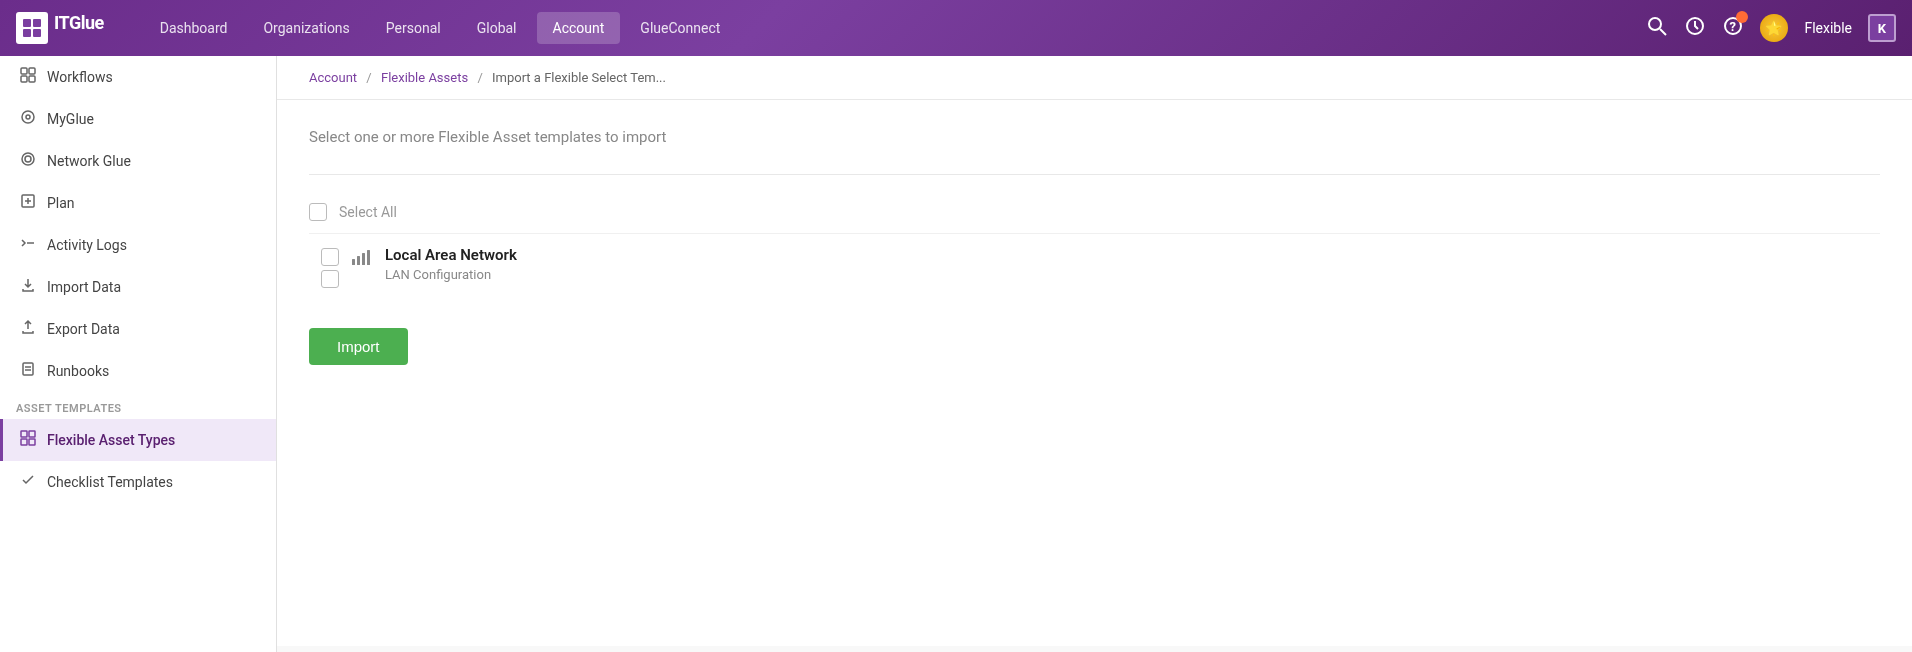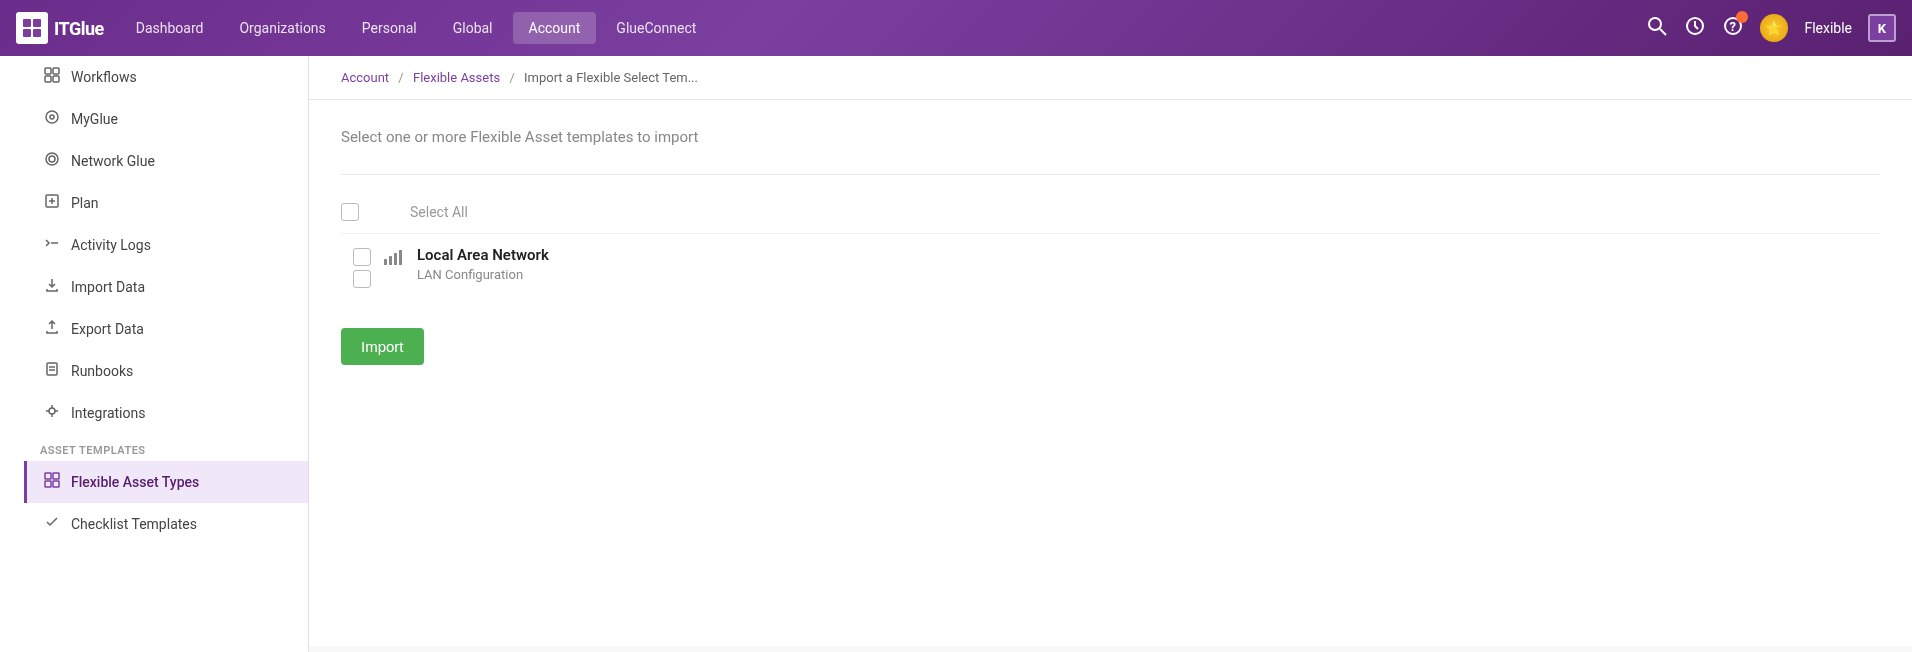--- a/index.html
+++ b/index.html
@@ -9,22 +9,21 @@
     .top-nav {
       background: linear-gradient(135deg, #6b2d8b 0%, #7b3fa0 40%, #5a2070 100%);
       height: 56px;
       display: flex;
       align-items: center;
       padding: 0 16px;
       flex-shrink: 0;
     }
     .logo-area {
       display: flex;
-      align-items: center;
-      margin-right: 16px;
+      margin-right: 40px;
     }
     .logo-box {
       width: 32px;
       height: 32px;
       background: #fff;
       border-radius: 3px;
       display: flex;
       align-items: center;
       justify-content: center;
       margin-right: 6px;
@@ -108,26 +107,25 @@
 
     
     .main-layout {
       display: flex;
       flex: 1;
       overflow: hidden;
     }
 
     
     .sidebar {
-      width: 309px;
+      width: 277px;
       background: #fff;
       border-right: 1px solid #e0e0e0;
       overflow-y: auto;
       flex-shrink: 0;
-      padding-left: 24px;
     }
     .sidebar-item {
       display: flex;
       align-items: center;
       padding: 11px 16px;
       cursor: pointer;
       color: #444;
       font-size: 14px;
       gap: 10px;
       border-left: 3px solid transparent;
@@ -212,21 +210,20 @@
       height: 18px;
       border: 1.5px solid #bbb;
       border-radius: 3px;
       background: #fff;
       cursor: pointer;
       flex-shrink: 0;
     }
     .select-all-label {
       font-size: 14px;
       color: #999;
-      margin-left: 39px;
     }
     .template-item {
       display: flex;
       align-items: flex-start;
       gap: 12px;
       padding: 12px 12px;
       border-top: 1px solid #f0f0f0;
     }
     .template-checkboxes {
       display: flex;
@@ -249,21 +246,21 @@
     }
     .template-desc {
       font-size: 13px;
       color: #888;
     }
     .import-btn {
       margin-top: 28px;
       background: #4caf50;
       color: #fff;
       border: none;
-      padding: 10px 20px;
+      padding: 10px 28px;
       font-size: 15px;
       border-radius: 4px;
       cursor: pointer;
       font-weight: 500;
     }
   </style>
 </head>
 <body>
 
 <nav class="top-nav">
@@ -383,32 +380,20 @@
     </div>
     <div class="sidebar-item">
       <span class="sidebar-icon">
         <svg width="16" height="16" viewBox="0 0 16 16" fill="none" stroke="#666" stroke-width="1.5">
           <rect x="3" y="2" width="10" height="12" rx="1"></rect>
           <line x1="5" y1="6" x2="11" y2="6"></line>
           <line x1="5" y1="9" x2="11" y2="9"></line>
         </svg>
       </span>
       <span>Runbooks</span>
-    </div>
-    <div class="sidebar-item">
-      <span class="sidebar-icon">
-        <svg width="16" height="16" viewBox="0 0 16 16" fill="none" stroke="#666" stroke-width="1.5">
-          <circle cx="8" cy="8" r="3"></circle>
-          <line x1="8" y1="2" x2="8" y2="5"></line>
-          <line x1="8" y1="11" x2="8" y2="14"></line>
-          <line x1="2" y1="8" x2="5" y2="8"></line>
-          <line x1="11" y1="8" x2="14" y2="8"></line>
-        </svg>
-      </span>
-      <span>Integrations</span>
     </div>
     <div class="sidebar-section-label">Asset Templates</div>
     <div class="sidebar-item active">
       <span class="sidebar-icon">
         <svg width="16" height="16" viewBox="0 0 16 16" fill="none" stroke="#7b3fa0" stroke-width="1.5">
           <rect x="1" y="1" width="6" height="6" rx="0.5"></rect>
           <rect x="9" y="1" width="6" height="6" rx="0.5"></rect>
           <rect x="1" y="9" width="6" height="6" rx="0.5"></rect>
           <rect x="9" y="9" width="6" height="6" rx="0.5"></rect>
         </svg>

